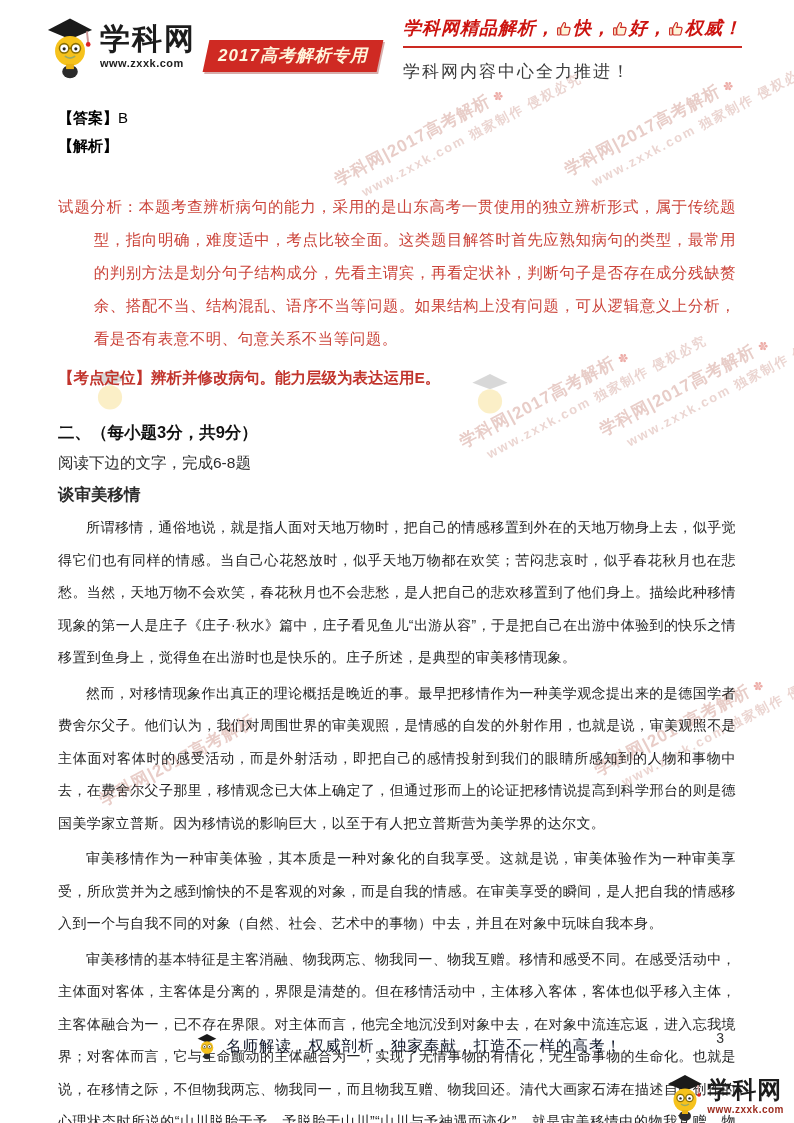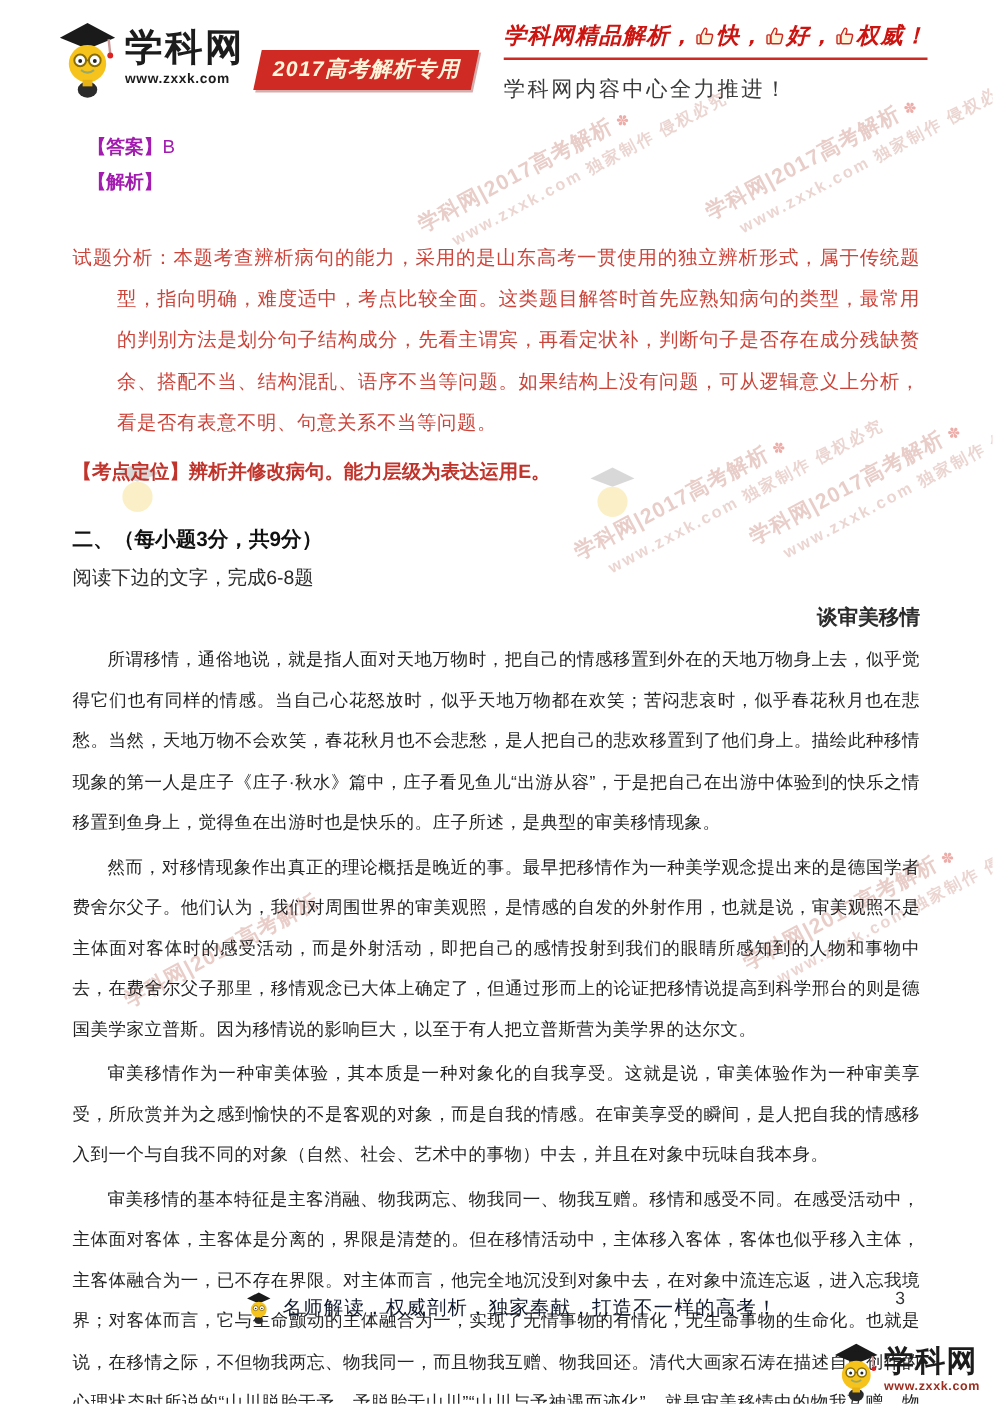--- a/index.html
+++ b/index.html
@@ -39,32 +39,32 @@
   .slogan1 {
     font-size:18px; font-weight:bold; font-style:italic; color:#cc1410;
     letter-spacing:1px; padding-bottom:4px;
     border-bottom:2px solid #cc2a22; display:inline-block;
   }
   .slogan1 .thumb { display:inline-block; vertical-align:-3px; margin:0 1px; }
   .slogan2 { font-size:17px; font-weight:normal; color:#3a3a3a; margin-top:12px; letter-spacing:2px; }
 
   
   .content { position:relative; z-index:1; padding:6px 58px 0 58px; }
-  .red { color:#a21caf;margin-left:12px; }
+  .red { color:#000000; }
   .label-line { font-size:15px; line-height:28px; font-weight:bold; }
   .answer-line { margin-top:2px; }
   .answer-value { font-weight:normal; font-size:15px; }
   .analysis-para {
     margin-top:30px; font-size:15.5px; line-height:33px; color:#cb443a;
     padding-left:2.3em; text-indent:-2.3em; text-align:justify; letter-spacing:.5px;
   }
   .kaodian { margin-top:8px; font-size:15.5px; line-height:30px; color:#c1342c; font-weight:bold; }
   .section-head { margin-top:24px; font-size:16.5px; font-weight:bold; color:#111; line-height:30px; }
   .instruction { margin-top:2px; font-size:15.5px; line-height:28px; }
-  .essay-title { margin-top:4px; text-align:right; font-size:16.5px; font-weight:bold; line-height:26px; }
+  .essay-title { margin-top:4px; text-align:left; font-size:16.5px; font-weight:bold; line-height:26px; }
   .para {
     font-size:14px; line-height:32.5px; text-align:justify;
     text-indent:2em; color:#242424; letter-spacing:.4px;
   }
   .para + .para { margin-top:3px; }
   .essay { margin-top:4px; }
 
   
   .footer { position:absolute; z-index:1; left:0; right:0; top:1022px; height:40px; }
   .footer-slogan {

